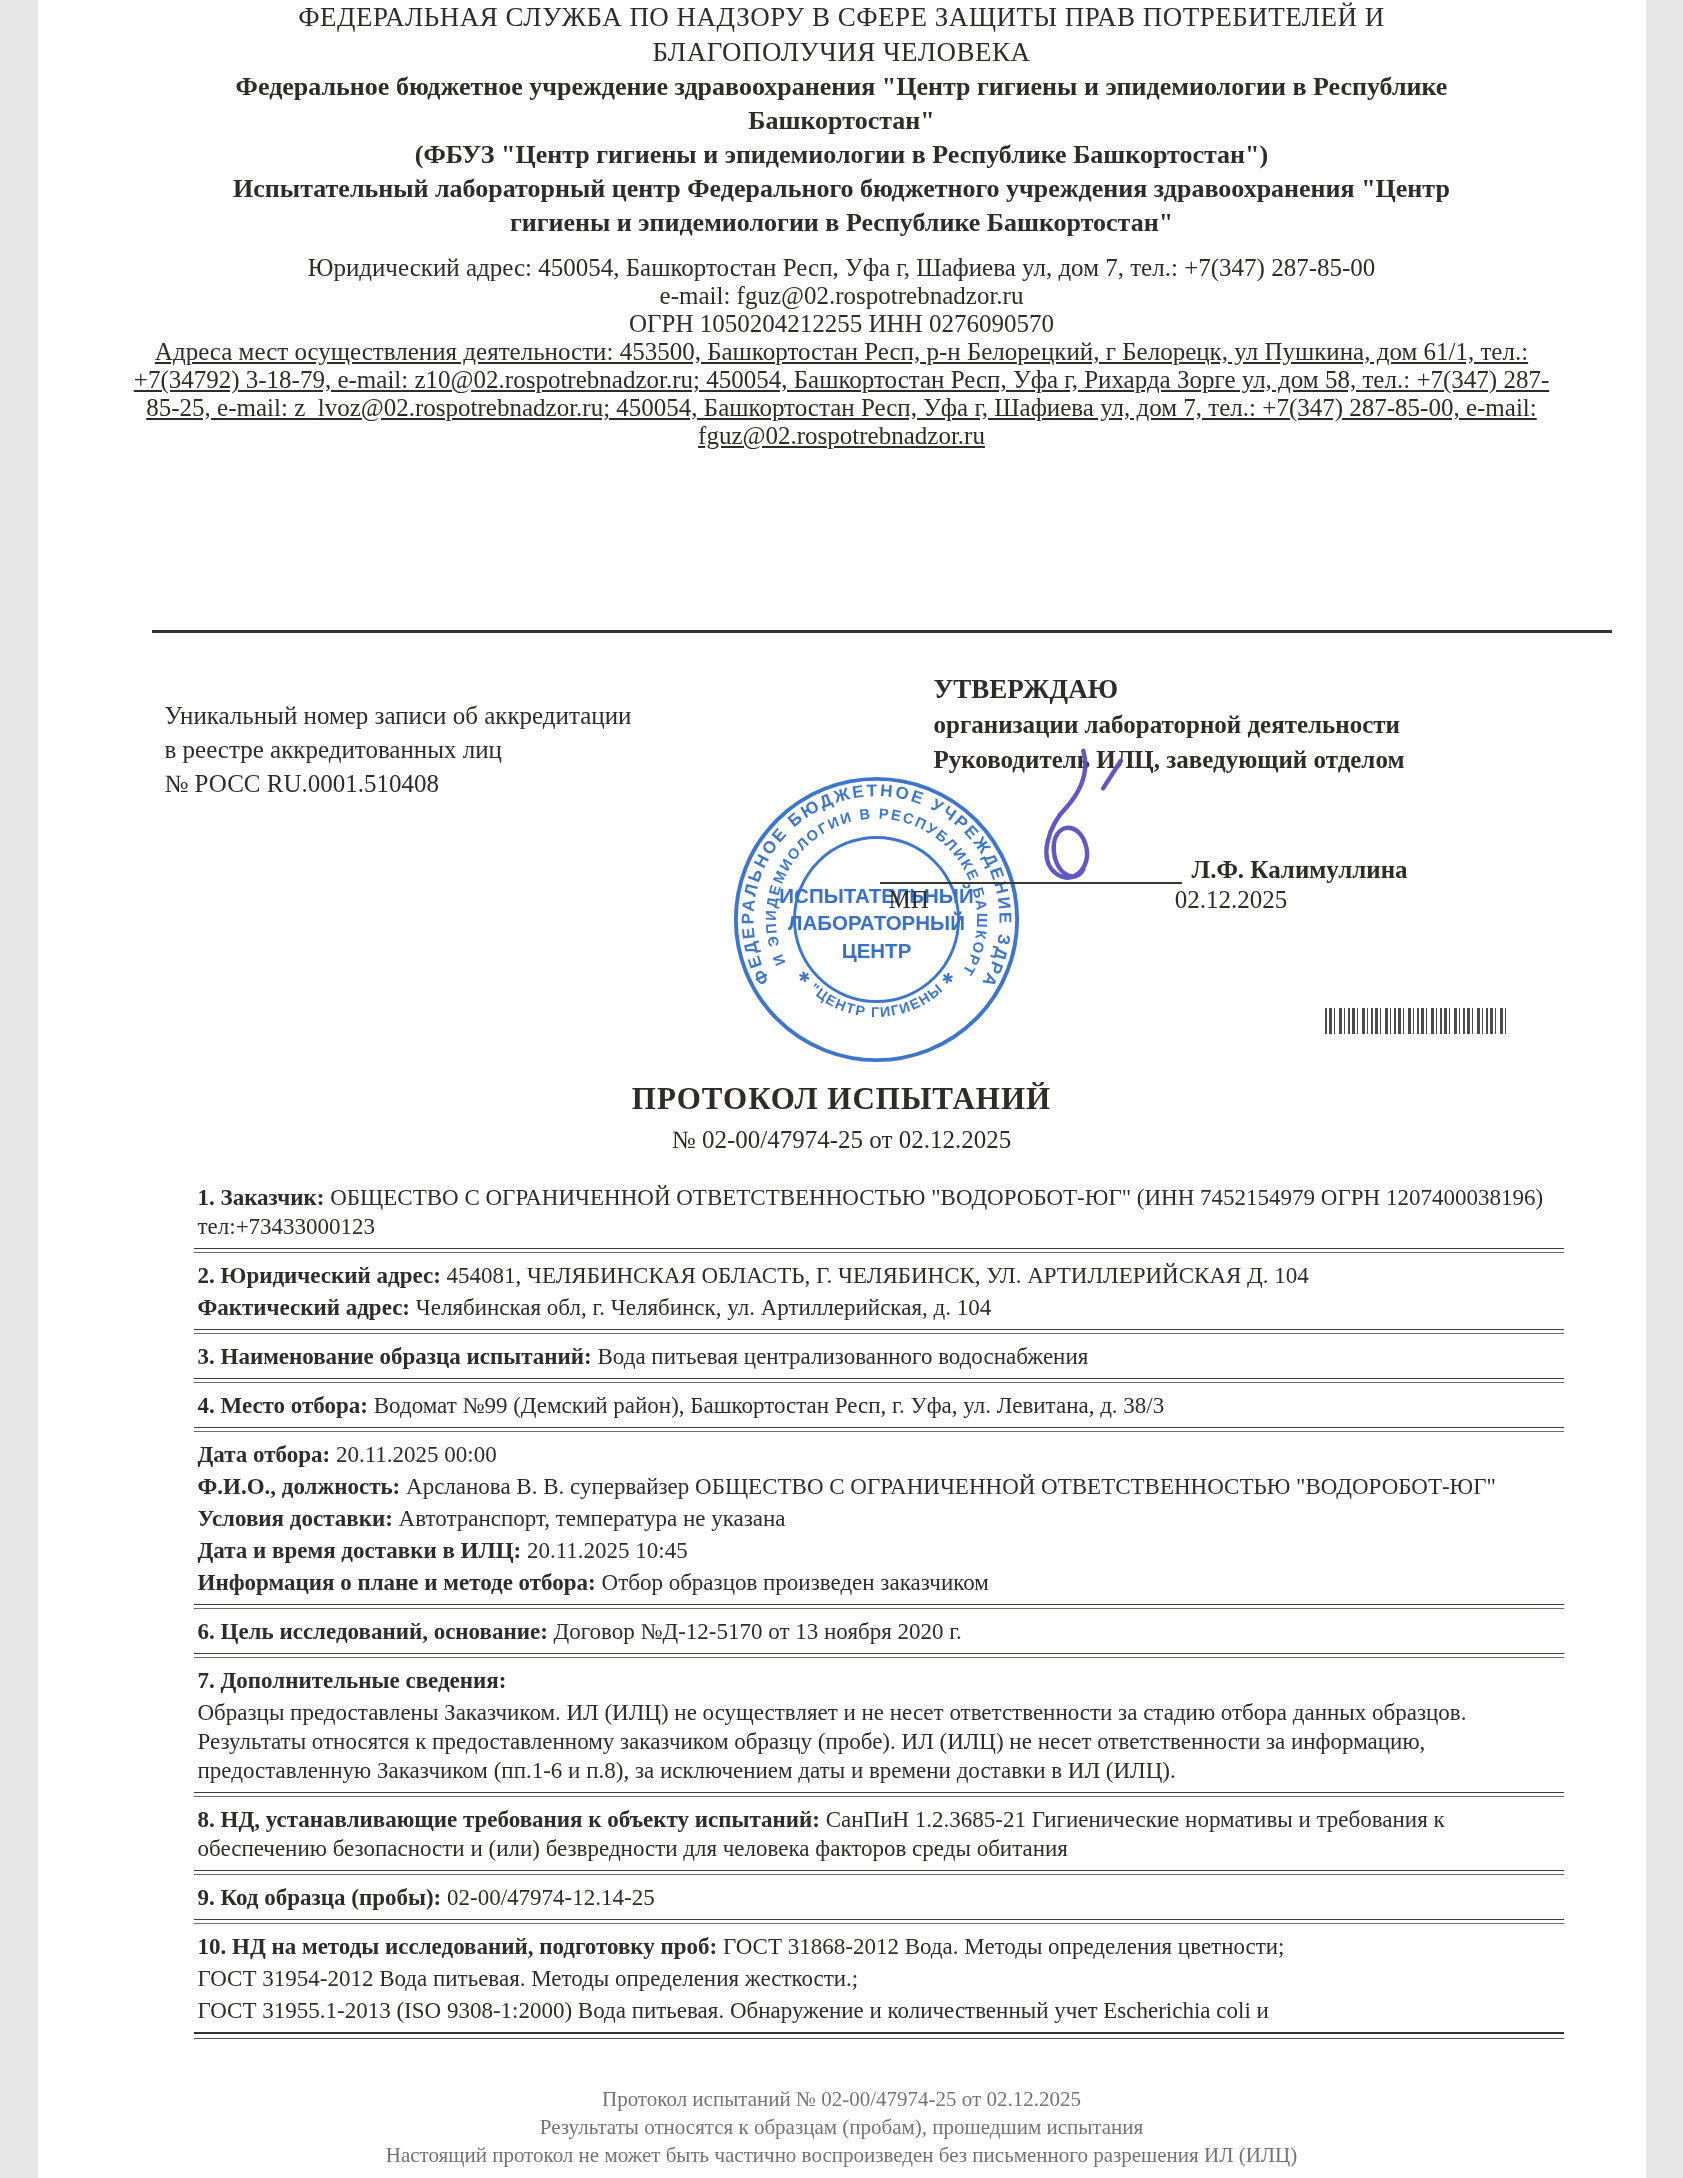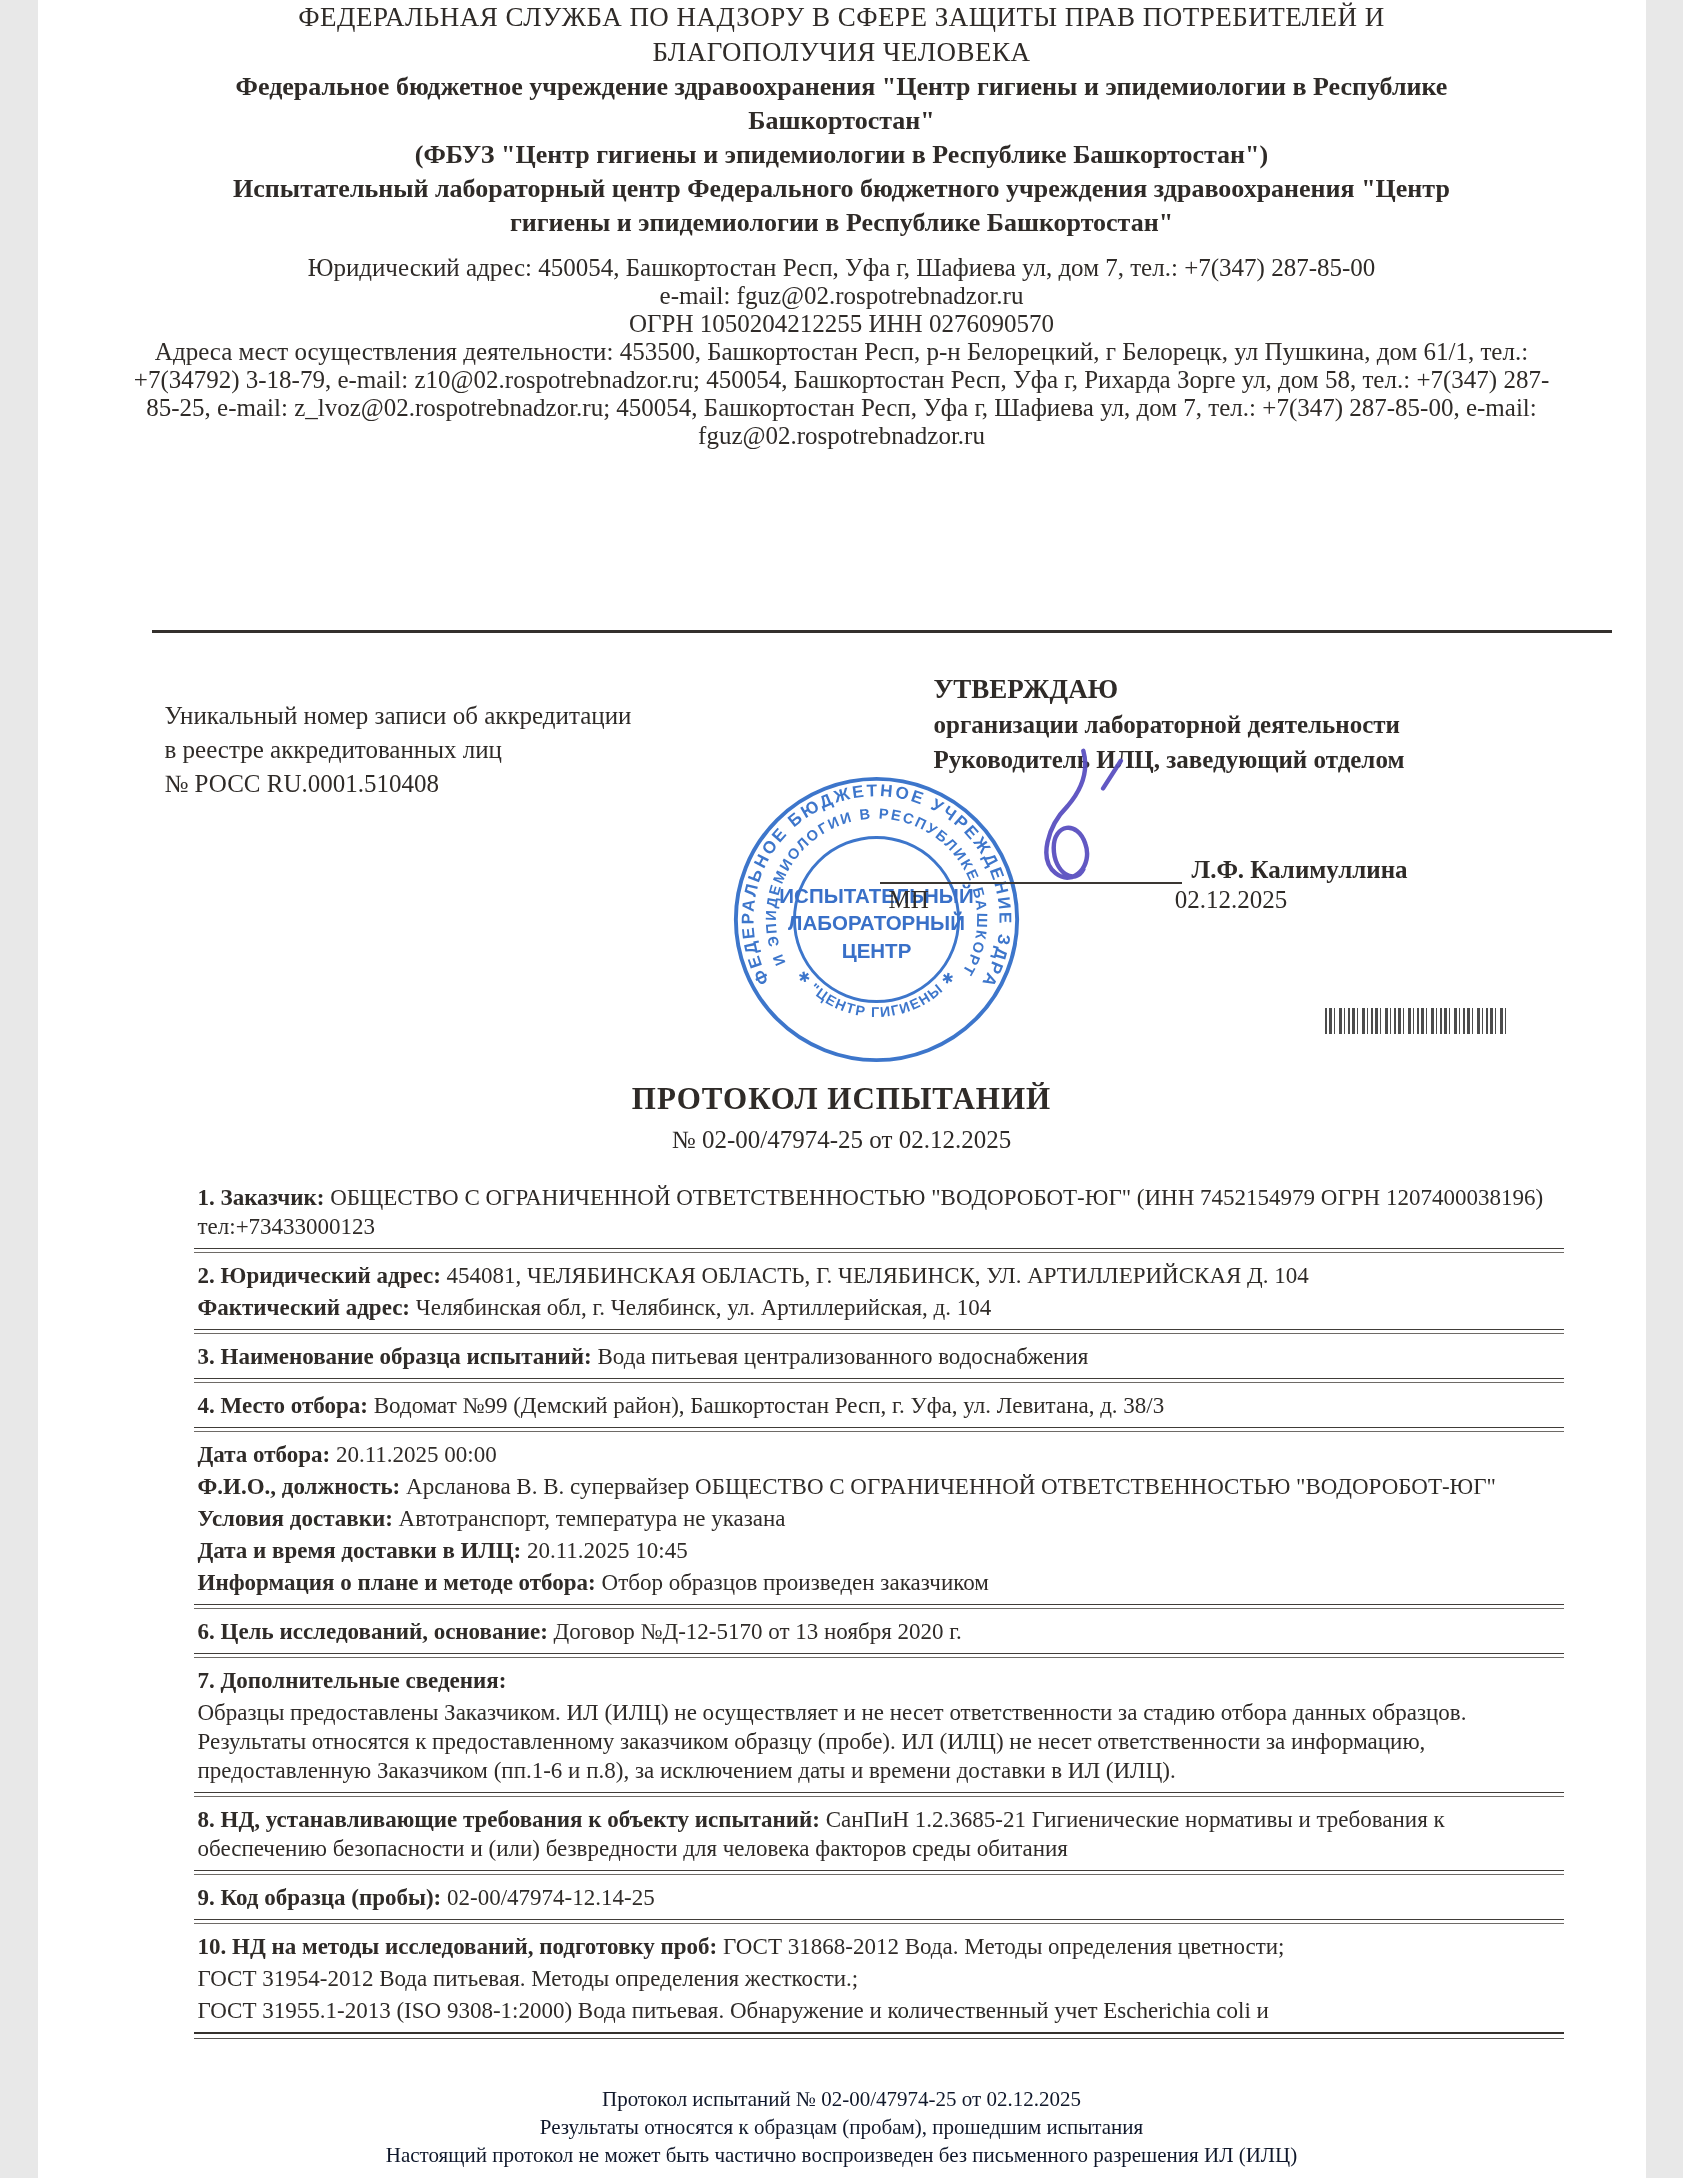--- a/index.html
+++ b/index.html
@@ -11,21 +11,21 @@
   }
   
   .doc-header{position:absolute;top:0;left:0;width:100%;text-align:center;}
   .doc-header p{margin:0 auto;}
   .h-service{margin-top:105px;font-size:27px;line-height:35px;max-width:1317px;letter-spacing:0.5px;}
   .h-org{margin-top:18px;font-weight:bold;font-size:26px;line-height:34px;max-width:1247px;}
   .h-org-short{font-weight:bold;font-size:26px;line-height:34px;}
   .h-ilc{margin-top:14px;font-weight:bold;font-size:26px;line-height:34px;max-width:1228px;}
   .h-legal-group{margin-top:14px;}
   .h-line{font-size:25px;line-height:28px;}
-  .h-activity{margin-top:26px;font-size:25px;line-height:28px;max-width:1436px;}
+  .h-activity{margin-top:26px;font-size:25px;line-height:28px;max-width:1436px;text-decoration:underline;}
   .divider{position:absolute;top:630px;left:114px;width:1460px;border-top:3px solid #34302d;}
   
   .mid{position:absolute;top:630px;left:0;width:100%;height:451px;}
   .accreditation{position:absolute;left:127px;top:69px;font-size:25px;line-height:34px;z-index:2;}
   .accreditation p{margin:0;}
   .approve{position:absolute;left:896px;top:44px;width:693px;z-index:2;}
   .approve-title{margin:0;font-size:27px;font-weight:bold;}
   .approve-pos{margin:4px 0 0;font-size:25px;font-weight:bold;line-height:31px;}
   .sig-row{margin-top:81px;display:flex;align-items:flex-start;}
   .sig-line{display:inline-block;width:302px;margin-left:-54px;border-bottom:2px solid #3a3632;height:26px;}
@@ -47,21 +47,21 @@
   .protocol-head h1{margin:0;font-size:31px;letter-spacing:1px;font-weight:bold;}
   .protocol-number{margin:9px 0 0;font-size:25px;}
   
   .sections{position:absolute;top:1176px;left:156px;width:1370px;font-size:23px;line-height:29px;}
   .sec{padding:4px 0 3px 4px;}
   .sec p{margin:3px 0;}
   .sec b{font-weight:bold;}
   .rule{height:3px;border-top:1.5px solid #403c38;border-bottom:1px solid #6e6a66;margin:1px 0;}
   .rule.thick{height:4px;border-top:2.5px solid #35312d;border-bottom:1.5px solid #55514d;}
   
-  .page-footer{position:absolute;top:2085px;left:0;width:100%;text-align:center;font-size:21px;line-height:28px;color:#0f172a;}
+  .page-footer{position:absolute;top:2085px;left:0;width:100%;text-align:center;font-size:21px;line-height:28px;color:#737373;}
   .page-footer p{margin:0;}
   
   .stamp-ring{font-family:"Liberation Sans","DejaVu Sans",sans-serif;font-weight:bold;}
   .stamp-center{font-family:"Liberation Sans","DejaVu Sans",sans-serif;font-weight:bold;text-anchor:middle;}
 </style>
 </head>
 <body>
 
 <div class="page">
 

